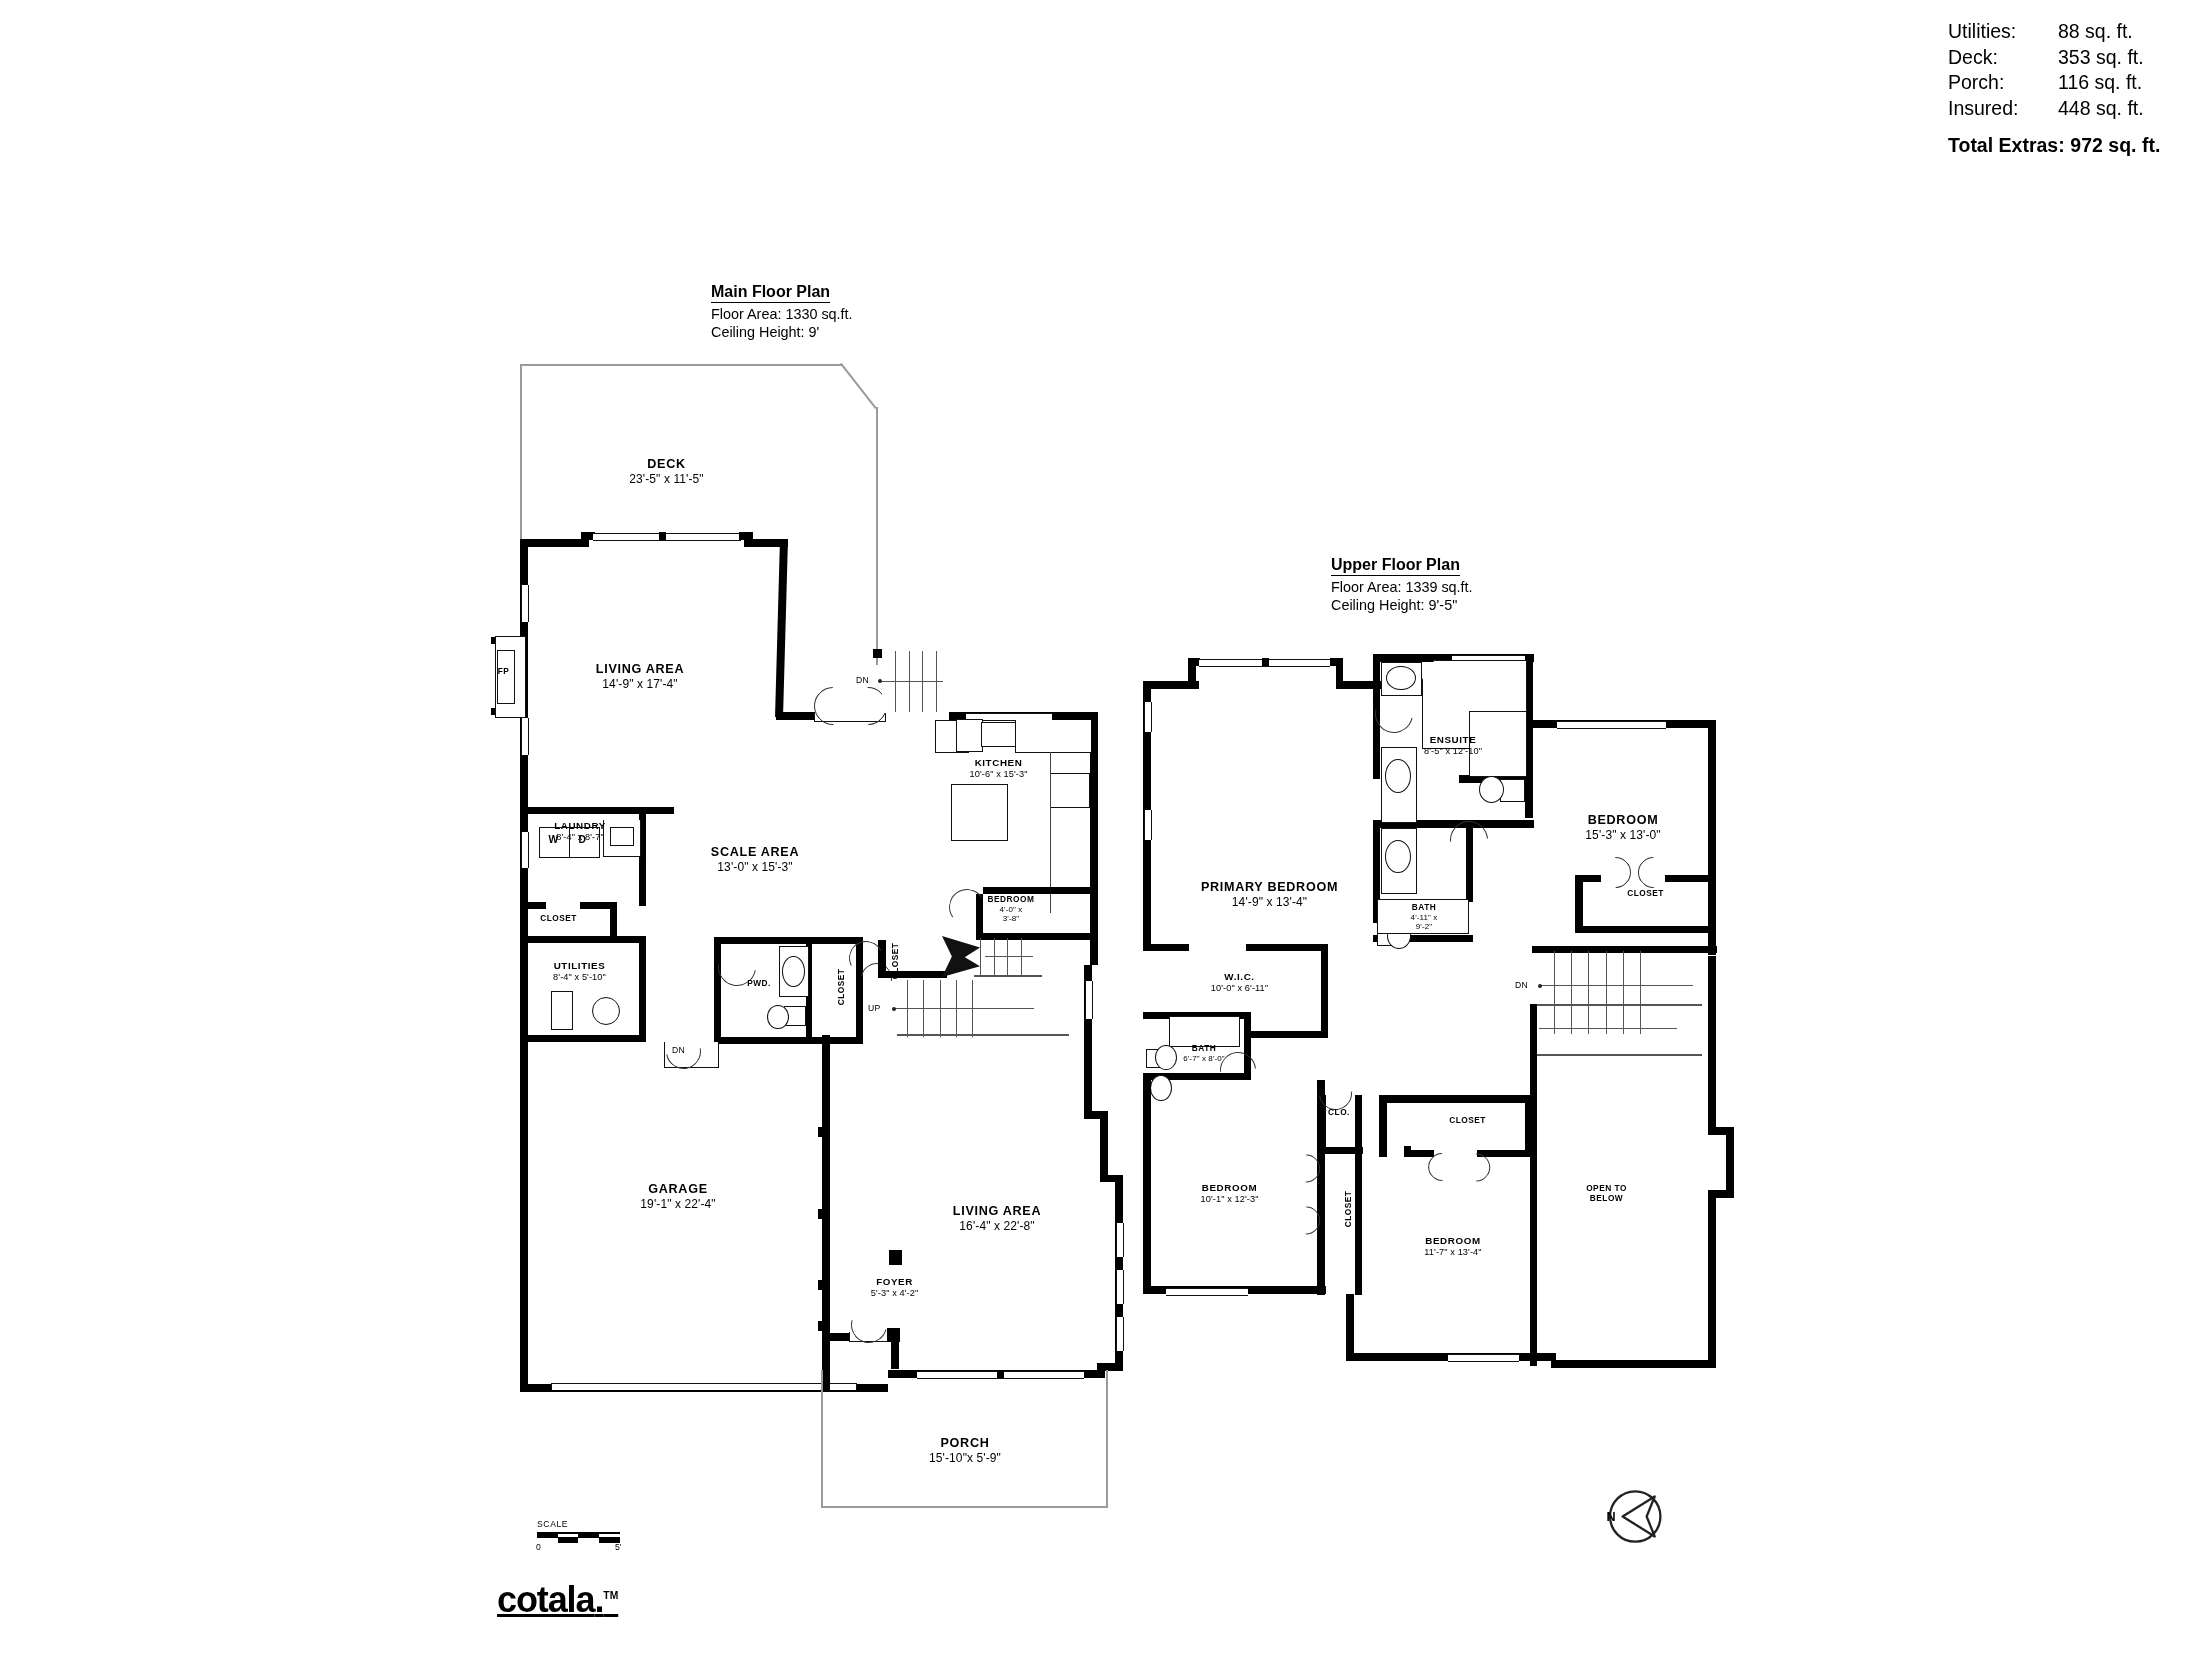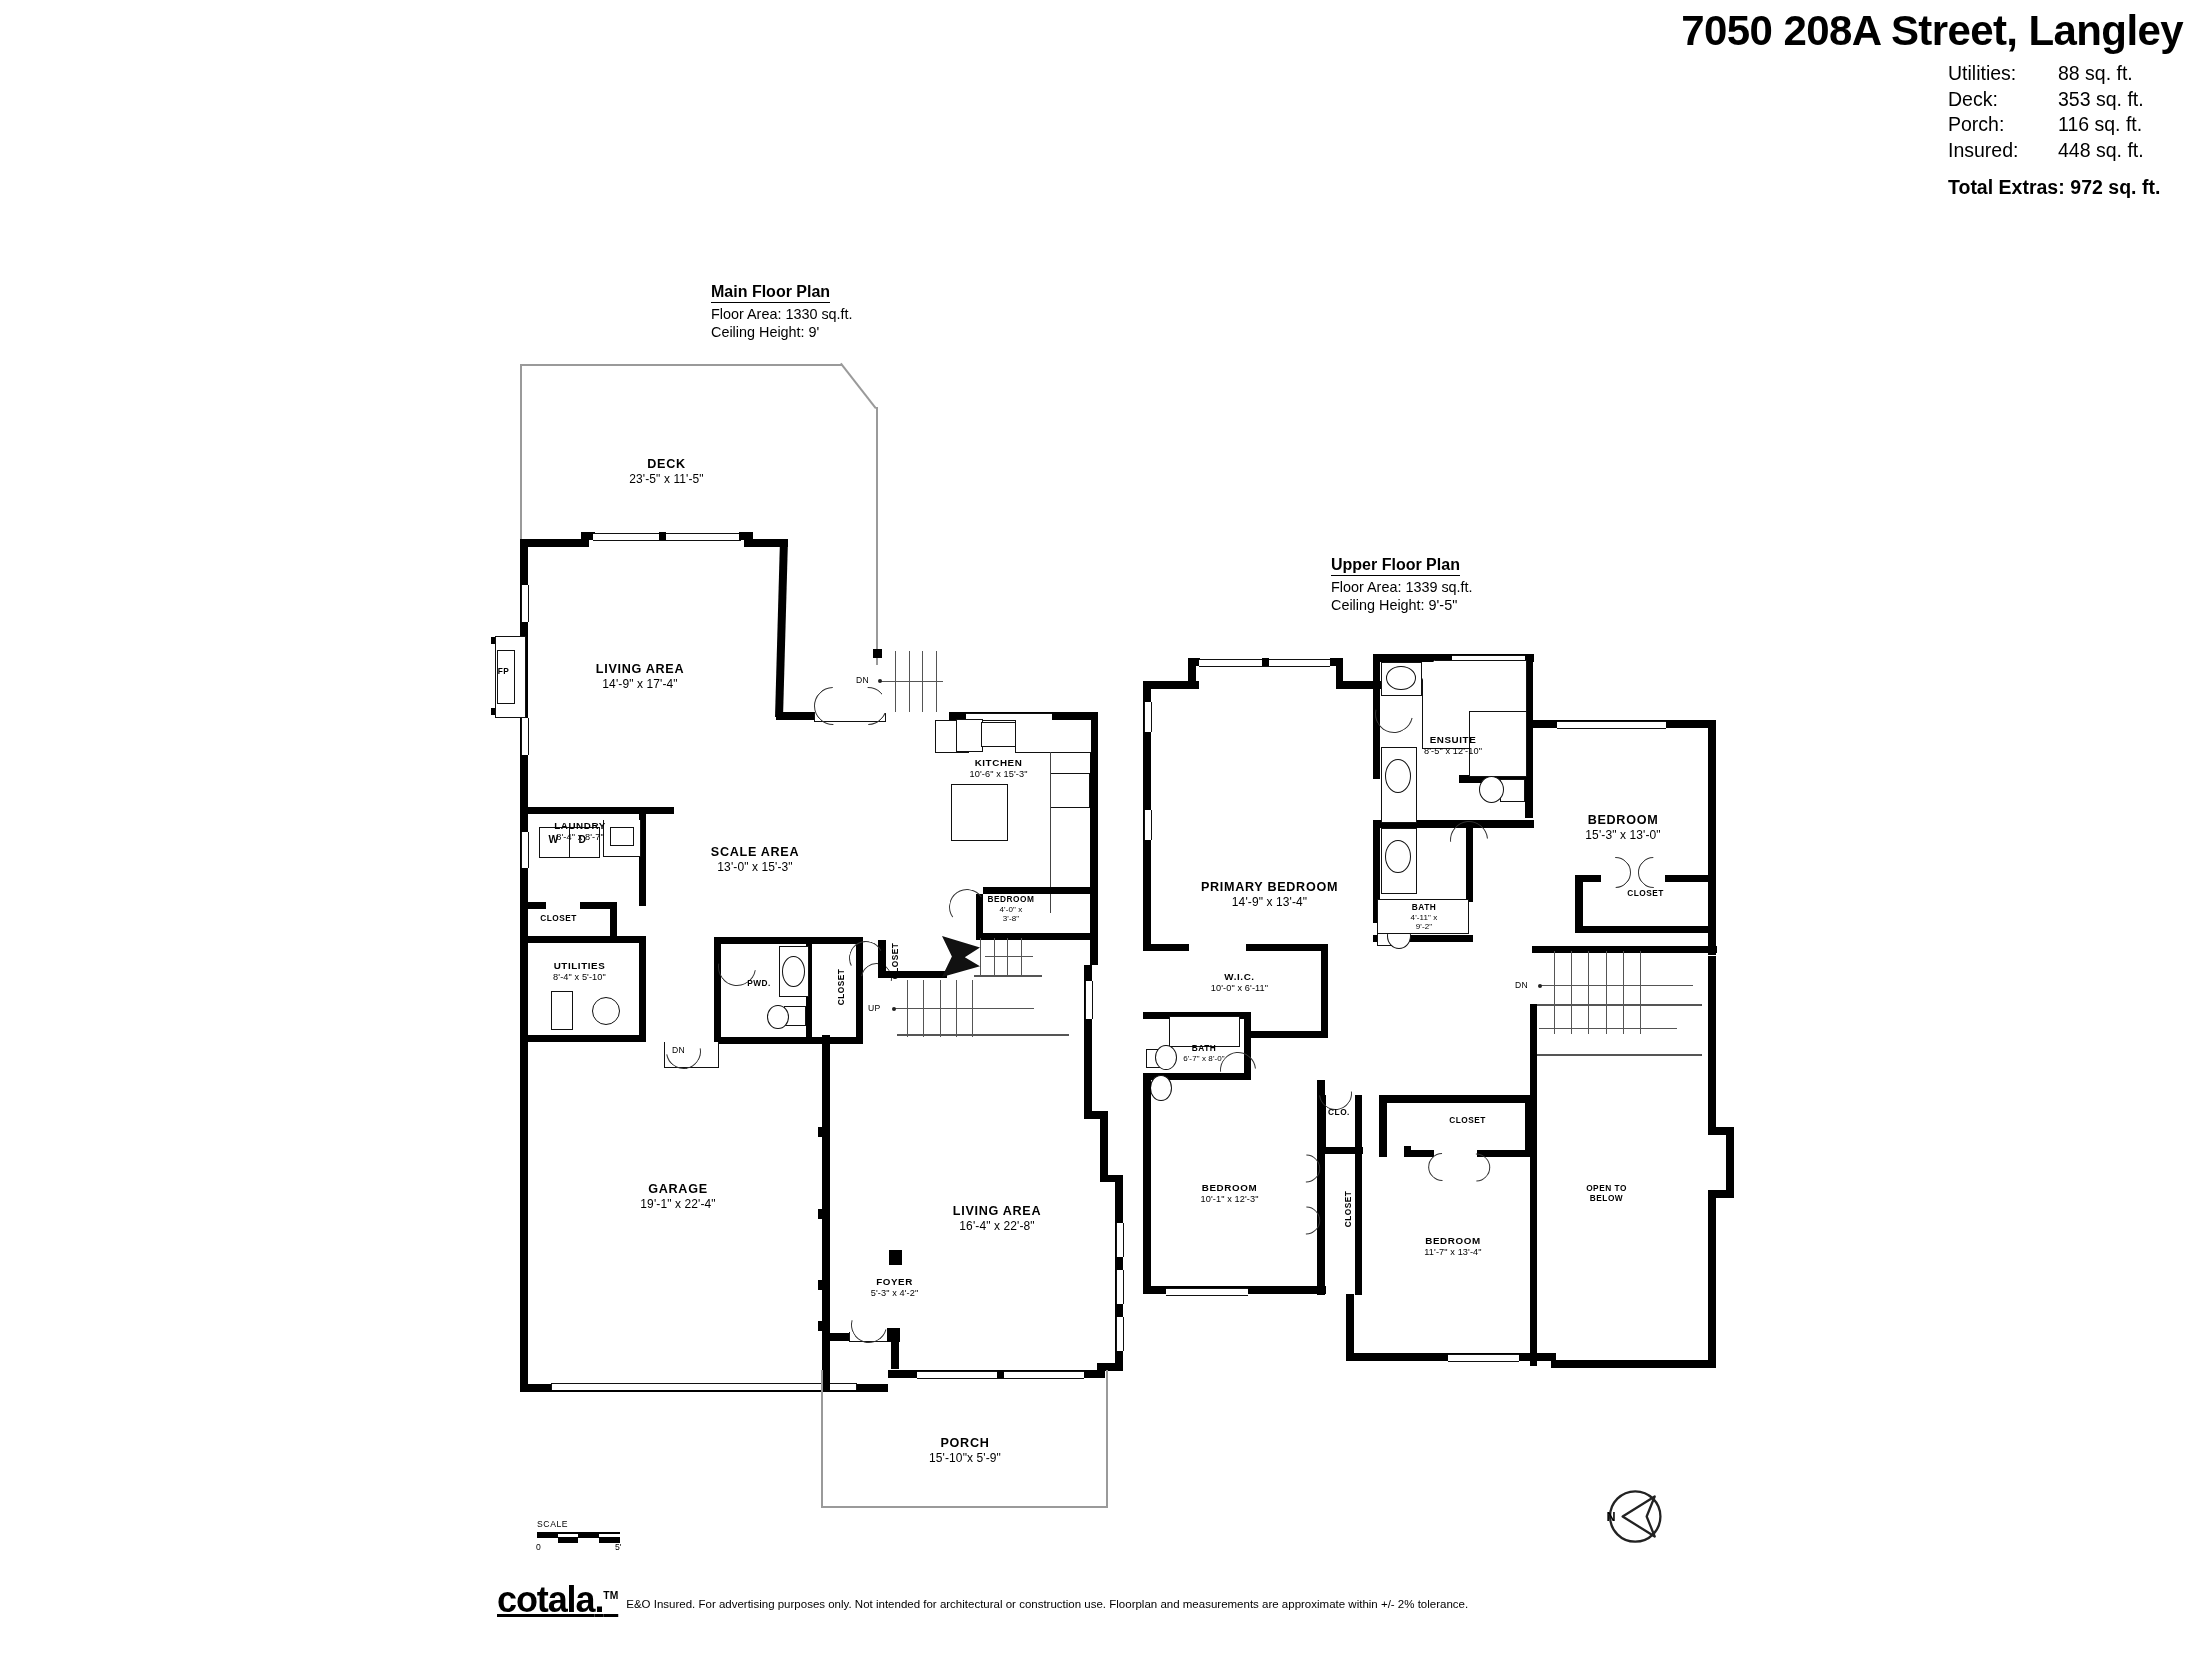--- a/index.html
+++ b/index.html
@@ -65,21 +65,20 @@
   
   #footer{position:absolute;left:497px;top:1585px;display:flex;align-items:flex-end;}
   #logo{font-size:36px;font-weight:bold;letter-spacing:-1.1px;line-height:0.85;text-decoration:underline;}
   #logo .tm{font-size:10.3px;vertical-align:super;letter-spacing:0;}
   #disclaimer{font-size:11.5px;margin-left:8px;padding-bottom:5.7px;white-space:nowrap;}
 </style>
 </head>
 <body>
 
 <div id="header">
-  <div id="title">7050 208A Street, Langley</div>
   <div id="stats">
 
 
     <div class="stat-col right">
       <div class="srow">
         <span class="lbl">Utilities:</span>
         <span class="val">88 sq. ft.</span>
       </div>
       <div class="srow">
         <span class="lbl">Deck:</span>
@@ -528,15 +527,14 @@
     <circle cx="58" cy="55" r="44" fill="none" stroke="#222" stroke-width="4"></circle>
     <polygon points="92,20 78,55 92,90 36,55" fill="none" stroke="#222" stroke-width="4" stroke-linejoin="round"></polygon>
   </svg>
   <span class="abs" style="left:4.6px;top:25px;font-size:12.6px;font-weight:bold;">N</span>
 </div>
 
 <div id="footer">
   <div id="logo">
     <span>cotala</span><span>.</span><span class="tm">TM</span>
   </div>
-  <div id="disclaimer">E&amp;O Insured. For advertising purposes only. Not intended for architectural or construction use. Floorplan and measurements are approximate within +/- 2% tolerance.</div>
 </div>
 
 
 </body></html>

